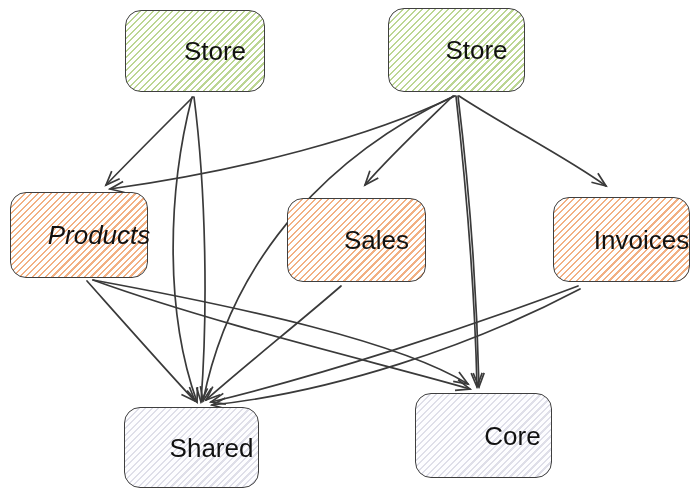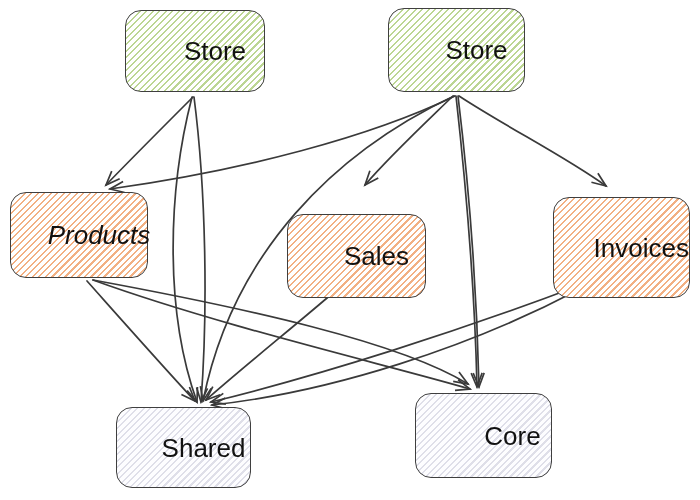--- a/index.html
+++ b/index.html
@@ -70,26 +70,26 @@
   <div id="nodes-layer">
       <div class="node" style="left: 125px; top: 10px; width: 140px; height: 82px; border-color: rgb(63, 63, 63); background: repeating-linear-gradient(135deg, rgb(188, 214, 147) 0px, rgb(188, 214, 147) 1.7px, rgb(255, 255, 255) 1.7px, rgb(255, 255, 255) 4.6px);">
         <span class="label" style="color: rgb(17, 17, 17);">Store</span>
       </div>
       <div class="node" style="left: 388px; top: 8px; width: 137px; height: 84px; border-color: rgb(63, 63, 63); background: repeating-linear-gradient(135deg, rgb(188, 214, 147) 0px, rgb(188, 214, 147) 1.7px, rgb(255, 255, 255) 1.7px, rgb(255, 255, 255) 4.6px);">
         <span class="label" style="color: rgb(17, 17, 17);">Store</span>
       </div>
       <div class="node" style="left: 10px; top: 192px; width: 138px; height: 86px; border-color: rgb(63, 63, 63); background: repeating-linear-gradient(135deg, rgb(242, 176, 131) 0px, rgb(242, 176, 131) 1.7px, rgb(255, 255, 255) 1.7px, rgb(255, 255, 255) 4.6px); font-style: italic;">
         <span class="label" style="color: rgb(17, 17, 17);">Products</span>
       </div>
-      <div class="node" style="left: 287px; top: 214px; width: 139px; height: 84px; border-color: rgb(63, 63, 63); background: repeating-linear-gradient(135deg, rgb(242, 176, 131) 0px, rgb(242, 176, 131) 1.7px, rgb(255, 255, 255) 1.7px, rgb(255, 255, 255) 4.6px);">
+      <div class="node" style="left: 287px; top: 198px; width: 139px; height: 84px; border-color: rgb(63, 63, 63); background: repeating-linear-gradient(135deg, rgb(242, 176, 131) 0px, rgb(242, 176, 131) 1.7px, rgb(255, 255, 255) 1.7px, rgb(255, 255, 255) 4.6px);">
         <span class="label" style="color: rgb(17, 17, 17);">Sales</span>
       </div>
-      <div class="node" style="left: 553px; top: 197px; width: 137px; height: 101px; border-color: rgb(63, 63, 63); background: repeating-linear-gradient(135deg, rgb(242, 176, 131) 0px, rgb(242, 176, 131) 1.7px, rgb(255, 255, 255) 1.7px, rgb(255, 255, 255) 4.6px); justify-content: flex-end;">
+      <div class="node" style="left: 553px; top: 197px; width: 137px; height: 85px; border-color: rgb(63, 63, 63); background: repeating-linear-gradient(135deg, rgb(242, 176, 131) 0px, rgb(242, 176, 131) 1.7px, rgb(255, 255, 255) 1.7px, rgb(255, 255, 255) 4.6px);">
         <span class="label" style="color: rgb(17, 17, 17);">Invoices</span>
       </div>
-      <div class="node" style="left: 116px; top: 407px; width: 135px; height: 81px; border-color: rgb(63, 63, 63); background: repeating-linear-gradient(135deg, rgb(223, 223, 233) 0px, rgb(223, 223, 233) 1.7px, rgb(253, 253, 255) 1.7px, rgb(253, 253, 255) 4.6px);">
+      <div class="node" style="left: 124px; top: 407px; width: 135px; height: 81px; border-color: rgb(63, 63, 63); background: repeating-linear-gradient(135deg, rgb(223, 223, 233) 0px, rgb(223, 223, 233) 1.7px, rgb(253, 253, 255) 1.7px, rgb(253, 253, 255) 4.6px);">
         <span class="label" style="color: rgb(17, 17, 17);">Shared</span>
       </div>
       <div class="node" style="left: 415px; top: 393px; width: 137px; height: 85px; border-color: rgb(63, 63, 63); background: repeating-linear-gradient(135deg, rgb(223, 223, 233) 0px, rgb(223, 223, 233) 1.7px, rgb(253, 253, 255) 1.7px, rgb(253, 253, 255) 4.6px);">
         <span class="label" style="color: rgb(17, 17, 17); margin-left: 18px;">Core</span>
       </div>
     </div>
 </div>
 
 </body></html>

